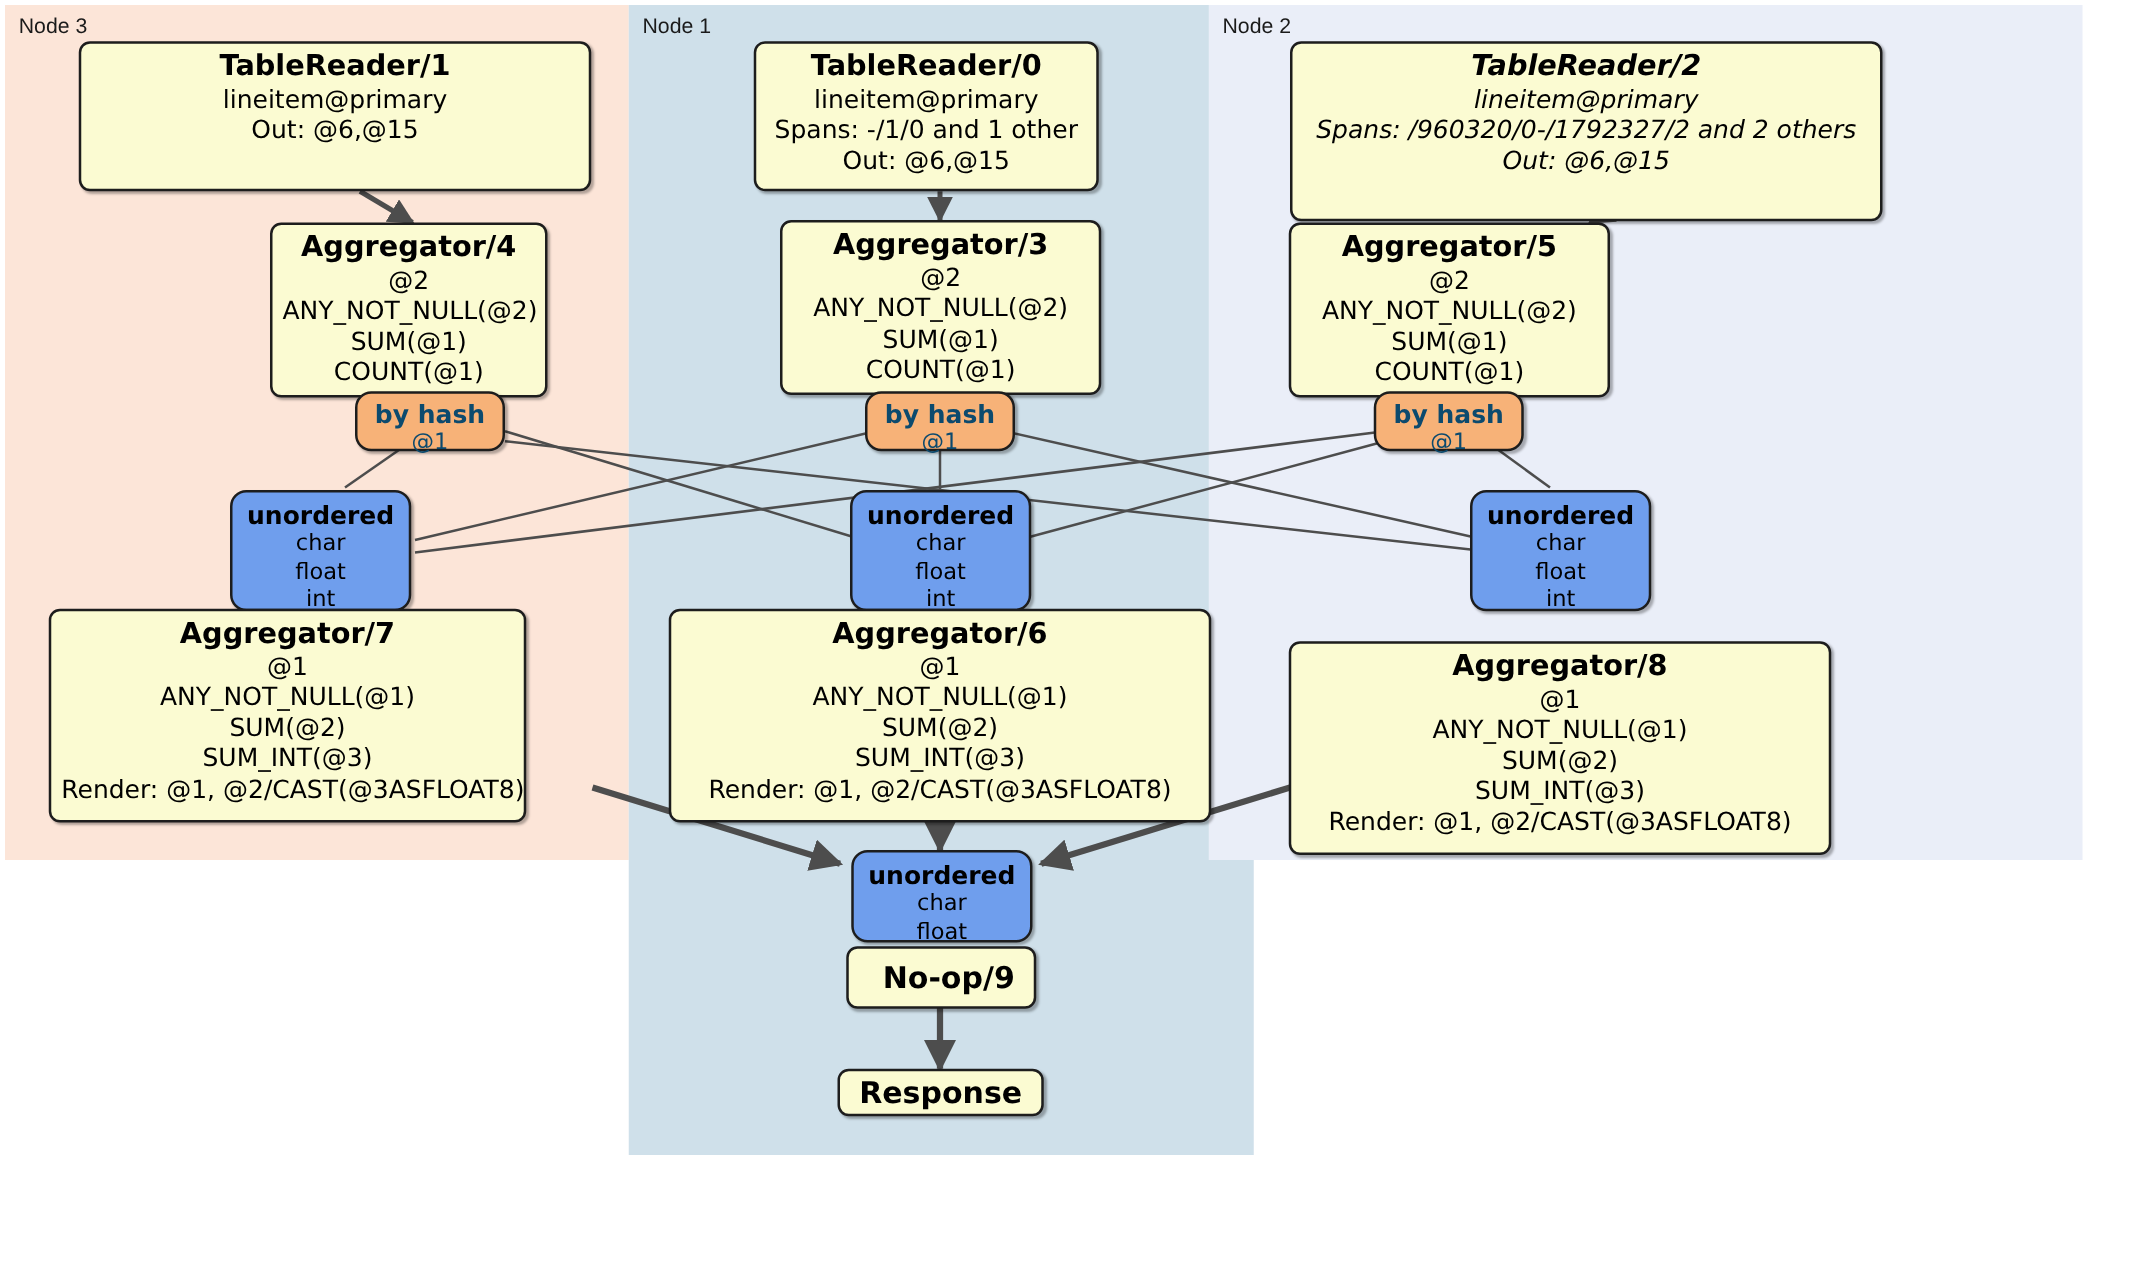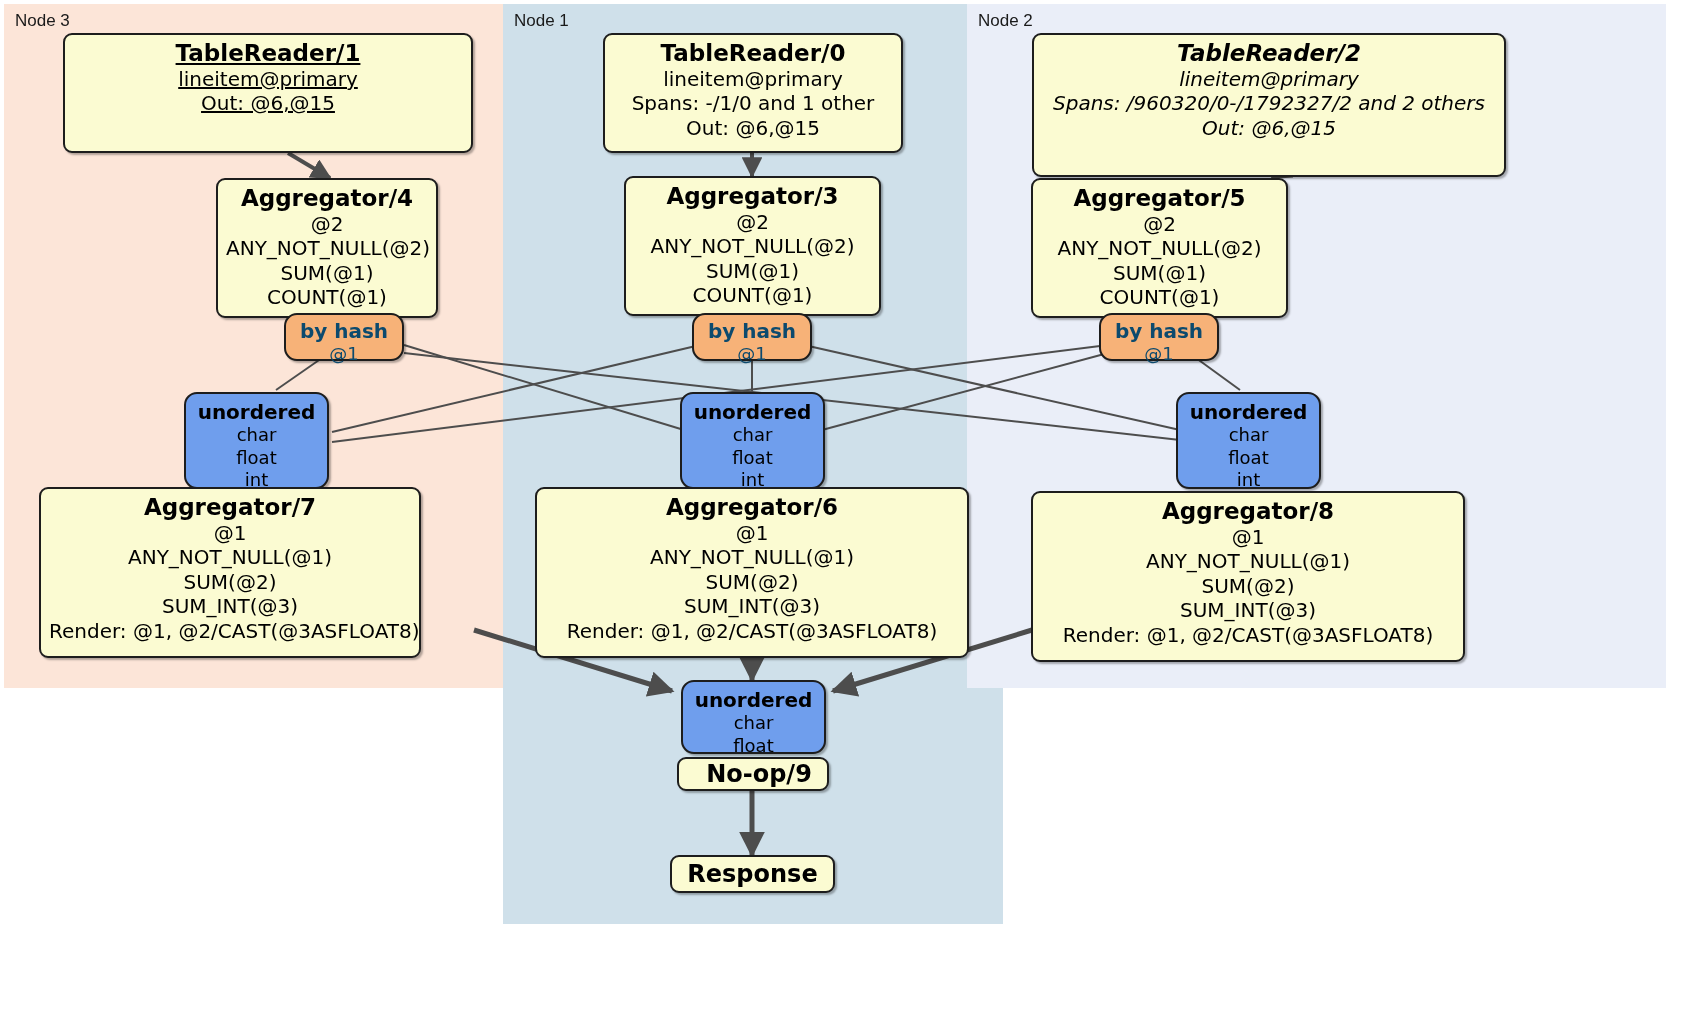--- a/index.html
+++ b/index.html
@@ -185,27 +185,27 @@
       <path stroke-width="5" d="M 474 630 L 672 691" marker-end="url(#arrow-thick)"></path>
       <path stroke-width="5" d="M 752 658 L 752 680" marker-end="url(#arrow-thick)"></path>
       <path stroke-width="5" d="M 1032 630 L 833 691" marker-end="url(#arrow-thick)"></path>
 
       <path stroke-width="5" d="M 752 790 L 752 855" marker-end="url(#arrow-thick)"></path>
     </g>
   </svg>
 
   <div class="z-boxes">
 
-    <div class="proc" style="left:63px; top:33px; width:410px; height:120px;text-decoration:underline;">
+    <div class="proc" style="left:63px; top:33px; width:410px; height:120px;">
       <div class="title">TableReader/1</div>
       <div class="line">lineitem@primary</div>
       <div class="line">Out: @6,@15</div>
     </div>
 
-    <div class="proc" style="left:603px; top:33px; width:300px; height:120px;">
+    <div class="proc" style="left:603px; top:33px; width:276px; height:120px;">
       <div class="title">TableReader/0</div>
       <div class="line">lineitem@primary</div>
       <div class="line">Spans: -/1/0 and 1 other</div>
       <div class="line">Out: @6,@15</div>
     </div>
 
     <div class="proc" style="left:1032px; top:33px; width:474px; height:144px;font-style:italic;">
       <div class="title">TableReader/2</div>
       <div class="line">lineitem@primary</div>
       <div class="line">Spans: /960320/0-/1792327/2 and 2 others</div>
@@ -283,36 +283,36 @@
 
     <div class="proc" style="left:535px; top:487px; width:434px; height:171px;">
       <div class="title">Aggregator/6</div>
       <div class="line">@1</div>
       <div class="line">ANY_NOT_NULL(@1)</div>
       <div class="line">SUM(@2)</div>
       <div class="line">SUM_INT(@3)</div>
       <div class="line">Render: @1, @2/CAST(@3ASFLOAT8)</div>
     </div>
 
-    <div class="proc" style="left:1031px; top:491px; width:434px; height:171px;text-align:center;">
+    <div class="proc" style="left:1031px; top:513px; width:434px; height:171px;text-align:center;">
       <div class="title">Aggregator/8</div>
       <div class="line">@1</div>
       <div class="line">ANY_NOT_NULL(@1)</div>
       <div class="line">SUM(@2)</div>
       <div class="line">SUM_INT(@3)</div>
       <div class="line">Render: @1, @2/CAST(@3ASFLOAT8)</div>
     </div>
 
     <div class="sync" style="left:681px; top:680px; width:145px; height:74px;">
       <div class="title">unordered</div>
       <div class="line">char</div>
       <div class="line">float</div>
     </div>
 
-    <div class="terminal" style="left:677px; top:757px; width:152px; height:34px;padding-left:12px;">
+    <div class="terminal" style="left:677px; top:757px; width:152px; height:50px;padding-left:12px;">
       <div class="title">No-op/9</div>
     </div>
 
     <div class="terminal" style="left:670px; top:855px; width:165px; height:38px;">
       <div class="title">Response</div>
     </div>
 
   </div>
 </div>
 

